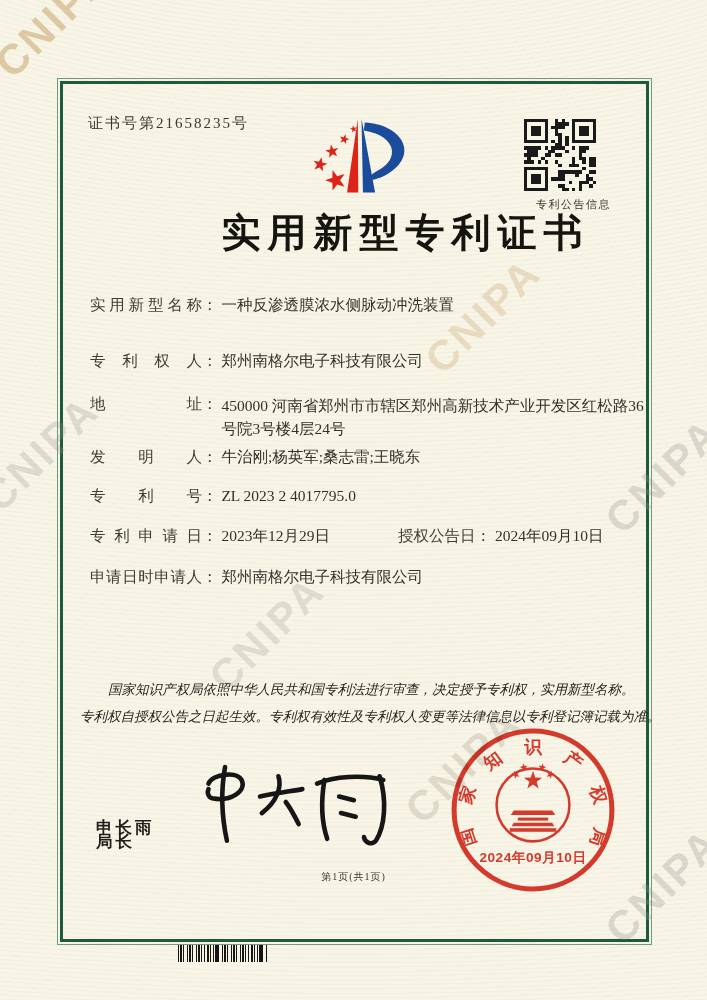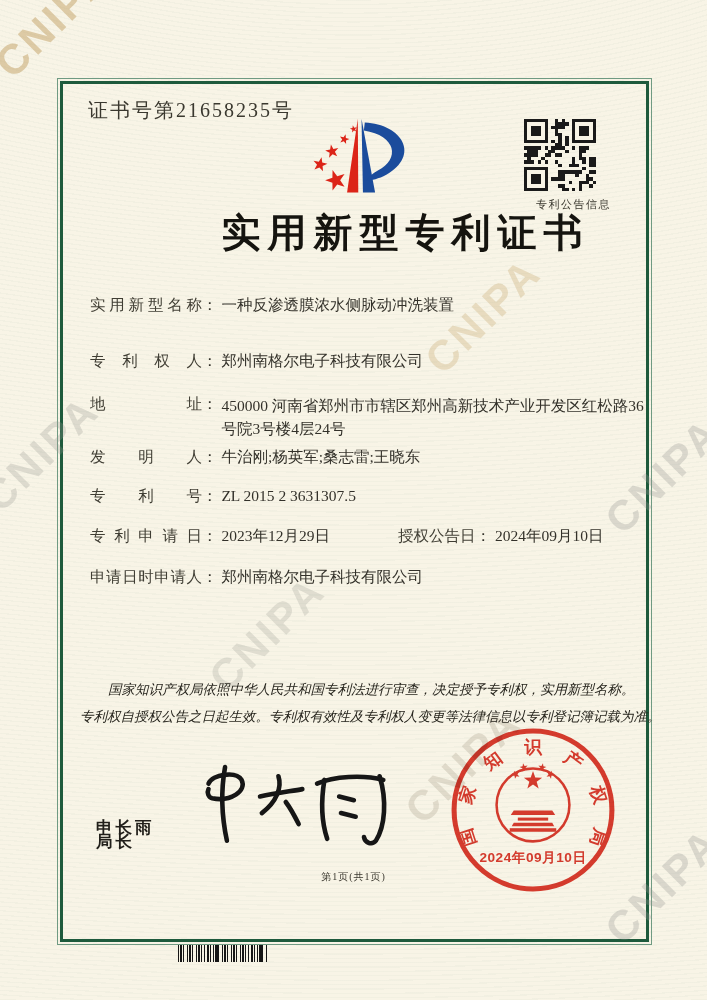--- a/index.html
+++ b/index.html
@@ -18,21 +18,21 @@
   .wm{position:absolute;font-family:"Liberation Sans",sans-serif;font-weight:bold;
     font-size:42px;letter-spacing:3px;transform:rotate(-45deg);pointer-events:none;z-index:1;}
   .wm1{left:-18px;top:-4px;color:rgba(193,160,100,0.50);}
   .wm2{left:412px;top:292px;color:rgba(205,180,130,0.38);}
   .wm3{left:-30px;top:430px;color:rgba(150,150,145,0.28);}
   .wm4{left:592px;top:452px;color:rgba(150,150,145,0.30);}
   .wm5{left:196px;top:610px;color:rgba(150,150,145,0.25);}
   .wm6{left:392px;top:742px;color:rgba(160,150,130,0.28);}
   .wm7{left:592px;top:862px;color:rgba(150,150,145,0.30);}
   .abs{position:absolute;z-index:2;}
-  .cert-no{left:88px;top:97px;font-size:20px;letter-spacing:2px;color:#3a382f;}
+  .cert-no{left:88px;top:114px;font-size:15px;letter-spacing:2px;color:#3a382f;}
   .logo{left:292px;top:108px;width:140px;height:98px;}
   .qr-wrap{left:524px;top:119px;width:72px;height:72px;}
   .qr-label{left:509px;top:197px;width:102px;text-align:right;font-size:11px;
     letter-spacing:1.5px;color:#3a382f;}
   .title{left:57px;top:206px;width:697px;text-align:center;font-size:39px;font-weight:700;
     letter-spacing:7px;color:#15140f;white-space:nowrap;}
   .row{position:absolute;left:90px;font-size:15.5px;color:var(--ink);z-index:2;white-space:nowrap;}
   .row.right{left:398px;}
   .lbl{display:inline-block;width:112px;text-align:justify;text-align-last:justify;
     vertical-align:top;color:#403e34;}
@@ -233,21 +233,21 @@
     <span class="val val-wrap">450000 河南省郑州市市辖区郑州高新技术产业开发区红松路36号院3号楼4层24号</span>
   </div>
 
   <div class="row" style="top:447px">
     <span class="lbl">发明人</span><span>：</span>
     <span class="val">牛治刚;杨英军;桑志雷;王晓东</span>
   </div>
 
   <div class="row" style="top:486px">
     <span class="lbl">专利号</span><span>：</span>
-    <span class="val">ZL 2015 2 3631307.5</span>
+    <span class="val">ZL 2023 2 4017795.0</span>
   </div>
 
   <div class="row" style="top:526px">
     <span class="lbl">专利申请日</span><span>：</span>
     <span class="val">2023年12月29日</span>
   </div>
   <div class="row right" style="top:526px">
     <span class="lbl nat">授权公告日</span><span>：</span>
     <span class="val">2024年09月10日</span>
   </div>

